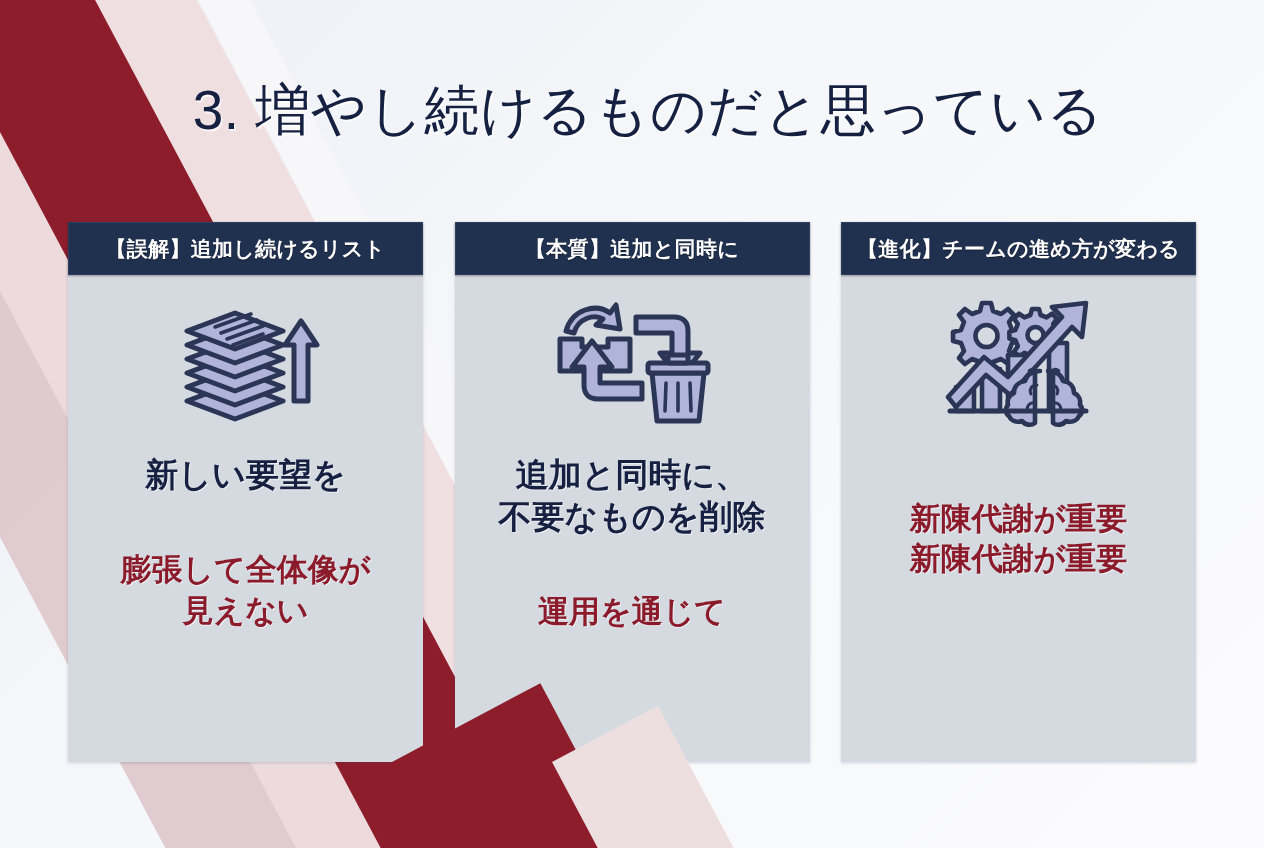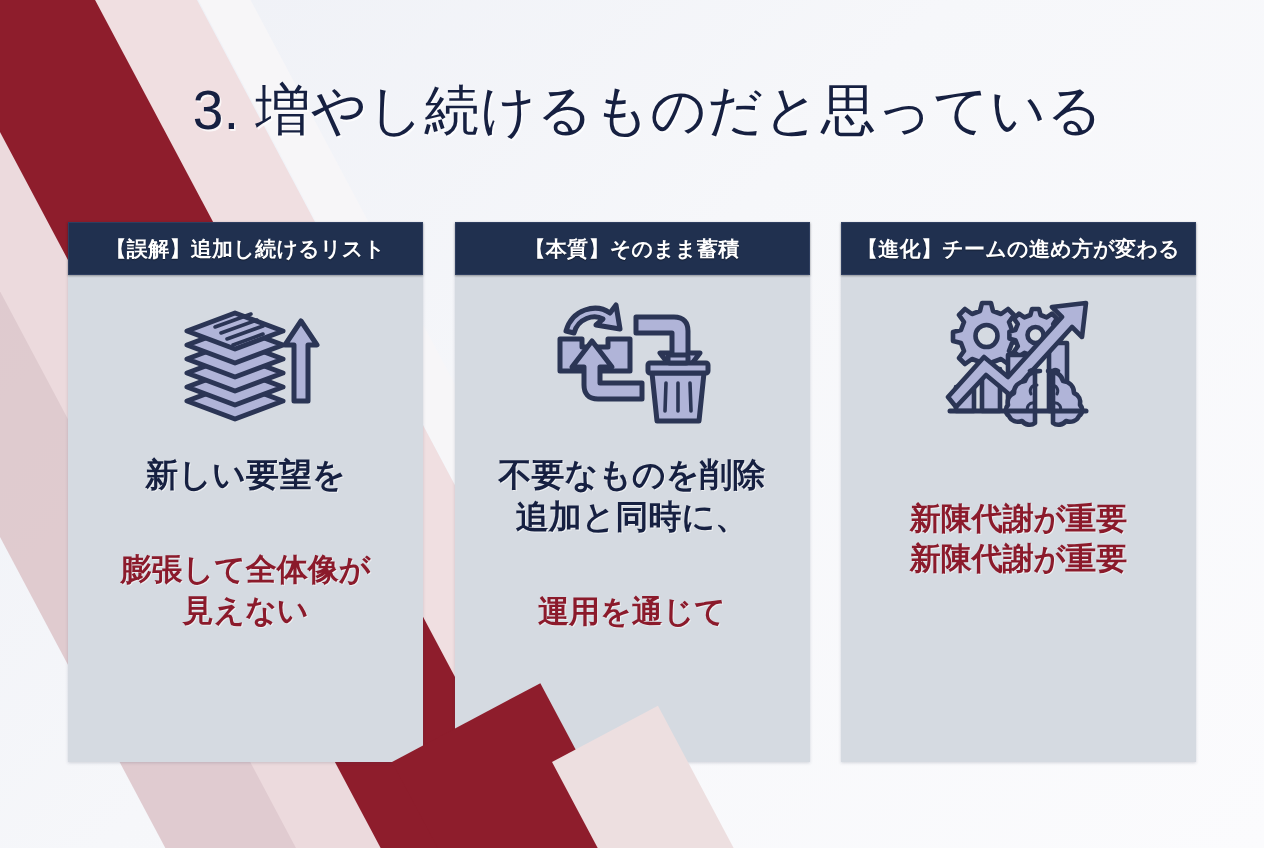--- a/index.html
+++ b/index.html
@@ -220,21 +220,21 @@
         <span class="line">新しい要望を</span>
       </div>
       <div class="card-accent">
         <span class="line">膨張して全体像が</span>
         <span class="line">見えない</span>
       </div>
     </div>
 
     <div class="card">
       <div class="card-header">
-        <span class="card-header-label">【本質】そのまま蓄積</span>
+        <span class="card-header-label">【本質】追加と同時に</span>
       </div>
       <div class="icon-wrap">
         <svg width="160" height="130" viewBox="0 0 160 130">
           <g fill="#b0b4d8" stroke="#2b3555" stroke-width="5" stroke-linejoin="round">
 
             <polygon points="8,44 30,44 30,52 56,52 56,44 78,44 78,76 8,76"></polygon>
 
             <path d="M14,36 C20,14 44,8 58,18 L64,10 L68,34 L44,30 L51,24 C42,19 26,23 22,38 Z"></path>
 
             <path d="M84,22 L122,22 C132,22 136,28 136,36 L136,58 L148,58 L128,84 L108,58 L120,58 L120,38 L84,38 Z"></path>
@@ -246,22 +246,22 @@
             <rect x="116" y="60" width="20" height="8" rx="2"></rect>
           </g>
           <g stroke="#2b3555" stroke-width="3.6" stroke-linecap="round">
             <line x1="114" y1="88" x2="113" y2="116"></line>
             <line x1="126" y1="88" x2="126" y2="116"></line>
             <line x1="138" y1="88" x2="139" y2="116"></line>
           </g>
         </svg>
       </div>
       <div class="card-main">
+        <span class="line">追加と同時に、</span>
         <span class="line">不要なものを削除</span>
-        <span class="line">追加と同時に、</span>
       </div>
       <div class="card-accent">
         <span class="line">運用を通じて</span>
       </div>
     </div>
 
     <div class="card">
       <div class="card-header">
         <span class="card-header-label">【進化】チームの進め方が変わる</span>
       </div>

